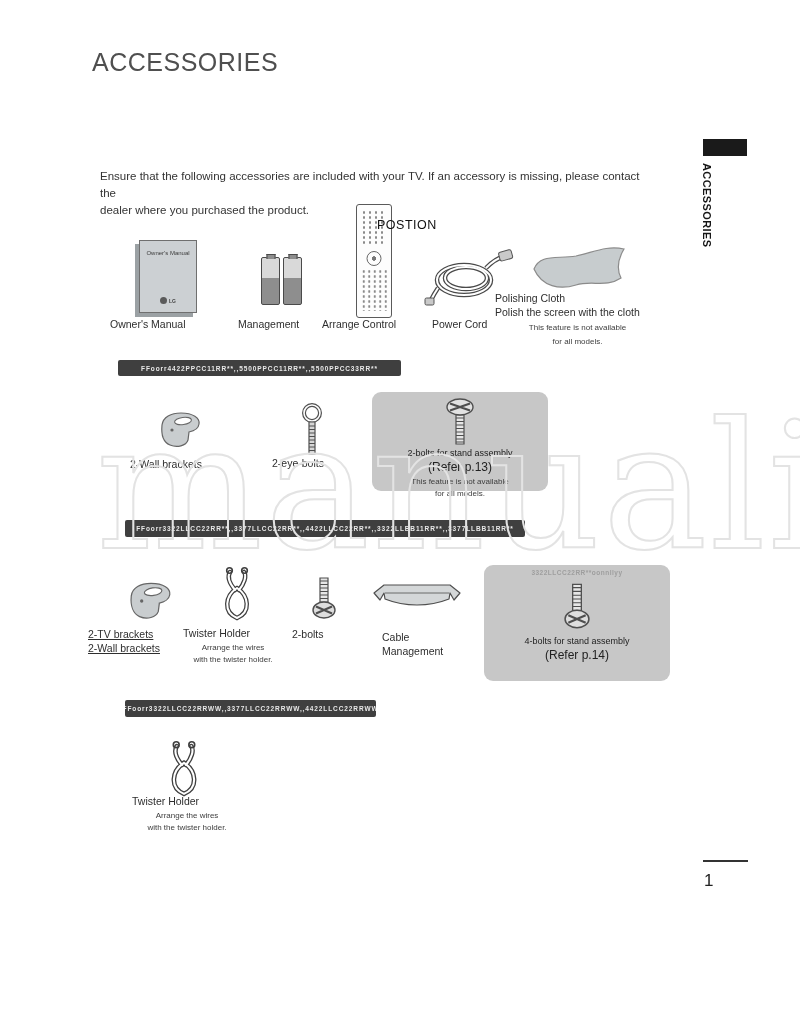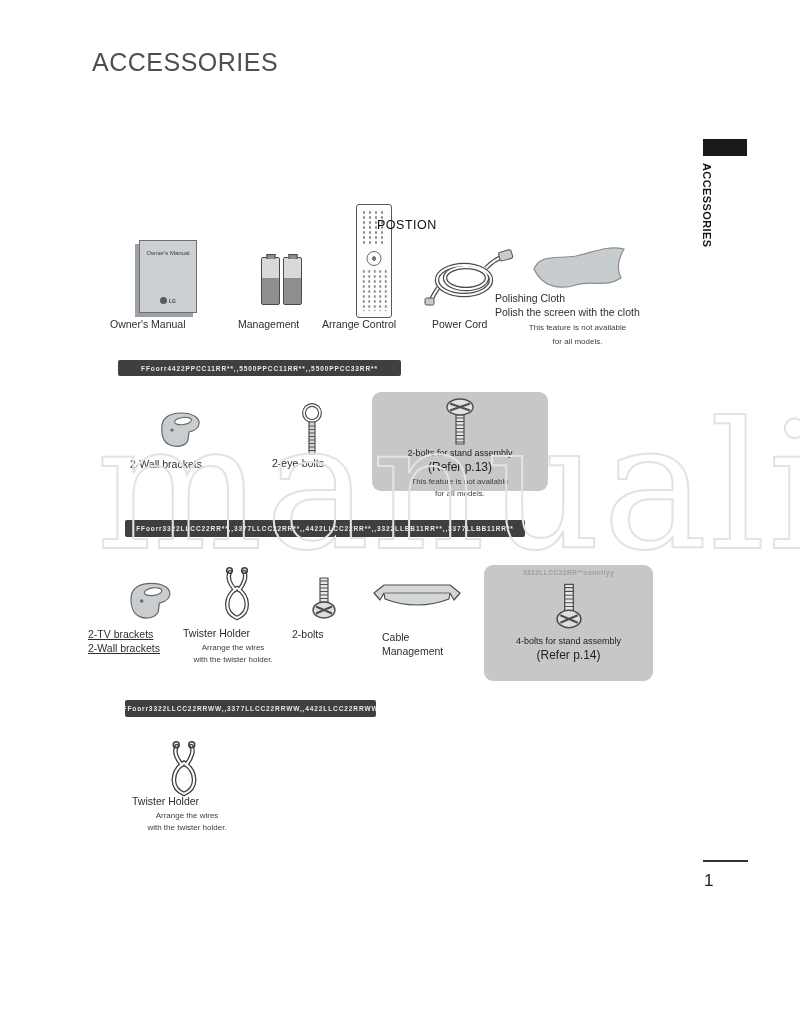--- a/index.html
+++ b/index.html
@@ -28,21 +28,21 @@
     font-size:6.5px;font-weight:bold;letter-spacing:.9px;
     display:flex;align-items:center;justify-content:center;
     white-space:nowrap;overflow:hidden;z-index:1;
   }
   #bar1{left:118px;top:360px;width:283px;height:16px;}
   #bar2{left:125px;top:520px;width:400px;height:17px;}
   #bar3{left:125px;top:700px;width:251px;height:17px;}
   
   .gray-box{background:#c7c7c7;border-radius:9px;z-index:1;text-align:center;}
   #stand-box-1{left:372px;top:392px;width:176px;height:99px;}
-  #stand-box-2{left:484px;top:565px;width:169px;height:116px;}
+  #stand-box-2{left:484px;top:565px;width:186px;height:116px;}
   .box-title{font-size:9px;color:#222;margin-top:2px;}
   .box-refer{font-size:12px;color:#222;margin-top:2px;}
   .box-note{font-size:8px;color:#3d3d3d;margin-top:3px;}
   .box-header{font-size:6.5px;font-weight:bold;color:#9e9e9e;letter-spacing:.5px;margin-top:4px;}
   
   #book{left:139px;top:240px;width:56px;height:71px;background:#ccd0d3;border:1px solid #6f6f6f;
         box-shadow:-4px 4px 0 0 #9ba1a4;}
   #book-cover-title{margin-top:9px;text-align:center;font-size:6px;color:#3c3c3c;white-space:nowrap;}
   #book-logo{position:absolute;bottom:8px;left:0;right:0;display:flex;align-items:center;justify-content:center;gap:2px;}
   #book-logo .dot{width:7px;height:7px;border-radius:50%;background:#5a5a5a;}
@@ -69,20 +69,24 @@
 <body>
 
 <div id="page">
 
   <div id="watermark" class="abs">manuali</div>
 
   <div id="title" class="abs">ACCESSORIES</div>
   <div id="tab-marker" class="abs"></div>
   <div id="side-label" class="abs">ACCESSORIES</div>
 
+  <div id="intro" class="abs">
+    <div>Ensure that the following accessories are included with your TV. If an accessory is missing, please contact the</div>
+    <div>dealer where you purchased the product.</div>
+  </div>
 
   <div id="book" class="abs">
     <div id="book-cover-title">Owner's Manual</div>
     <div id="book-logo">
       <span class="dot"></span>
       <span class="lg">LG</span>
     </div>
   </div>
   <div class="abs lbl" style="left:110px;top:318px;width:110px;">Owner's Manual</div>
 

